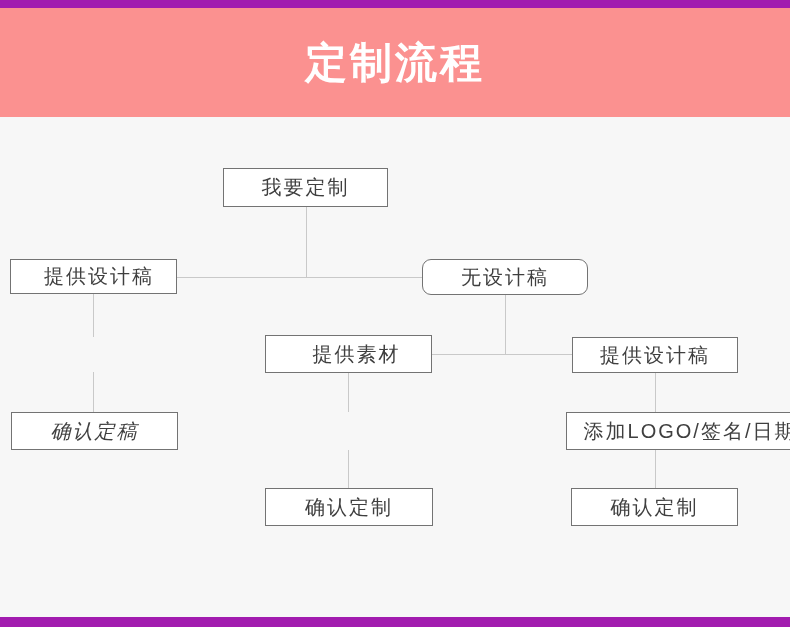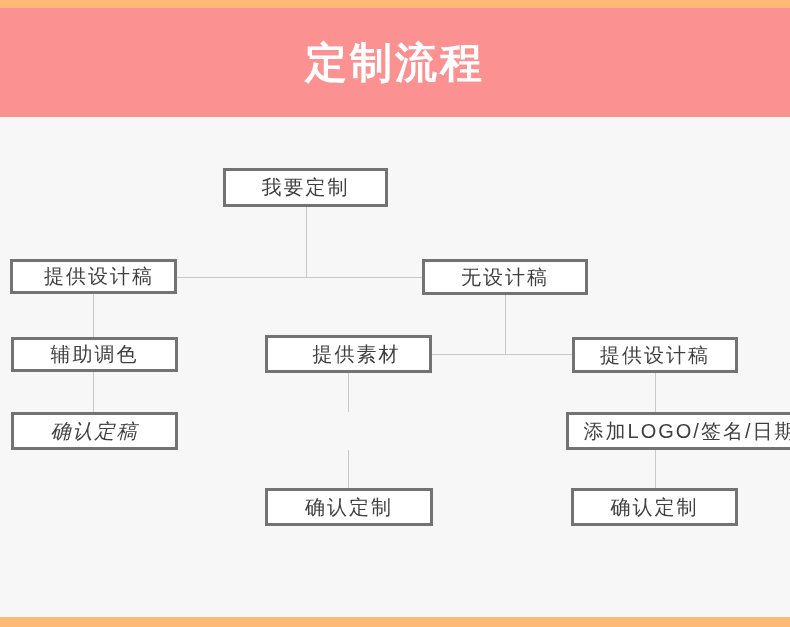--- a/index.html
+++ b/index.html
@@ -1,19 +1,19 @@
 <!DOCTYPE html>
 <html><head>
 <meta charset="utf-8">
 <style>
   html,body{margin:0;padding:0;background:#ffffff;}
   .page{
     position:relative;
     width:790px;height:627px;
-    background:#fdba74;
+    background:#a21caf;
     font-family:"Liberation Sans","DejaVu Sans",sans-serif;
     overflow:hidden;
   }
   .banner{
     position:absolute;left:0;top:8px;width:790px;height:109px;
     background:#fb9190;
     display:flex;align-items:center;justify-content:center;
   }
   .banner-title{
     color:#ffffff;
@@ -21,21 +21,21 @@
     font-weight:bold;
     letter-spacing:3px;
   }
   .canvas{
     position:absolute;left:0;top:117px;width:790px;height:500px;
     background:#f7f7f7;
   }
   .flow-box{
     position:absolute;
     background:#ffffff;
-    border:3px solid #737373;
+    border:1px solid #737373;
     box-sizing:border-box;
     display:flex;align-items:center;justify-content:center;
     font-size:20px;
     color:#3f3f3f;
     letter-spacing:2px;
     white-space:nowrap;
   }
   .line{
     position:absolute;
     background:#c9c9c9;
@@ -60,23 +60,22 @@
   <div class="line" style="left:432px;top:354px;width:140px;height:1px;"></div>
   <div class="line" style="left:348px;top:373px;width:1px;height:39px;"></div>
   <div class="line" style="left:655px;top:373px;width:1px;height:39px;"></div>
   <div class="line" style="left:348px;top:450px;width:1px;height:38px;"></div>
   <div class="line" style="left:655px;top:450px;width:1px;height:38px;"></div>
 
   <div class="flow-box" style="left:223px;top:168px;width:165px;height:39px;">我要定制</div>
 
   <div class="flow-box" style="left:10px;top:259px;width:167px;height:35px;padding-left:11px;">提供设计稿</div>
 
-  <div class="flow-box" style="left:422px;top:259px;width:166px;height:36px;">无设计稿</div>
+  <div class="flow-box" style="left:422px;top:259px;width:166px;height:36px;border-radius:9px;">无设计稿</div>
 
-  <div class="flow-box" style="left:11px;top:337px;width:167px;height:35px;">辅助调色</div>
 
   <div class="flow-box" style="left:265px;top:335px;width:167px;height:38px;padding-left:16px;">提供素材</div>
 
   <div class="flow-box" style="left:572px;top:337px;width:166px;height:36px;">提供设计稿</div>
 
   <div class="flow-box" style="left:11px;top:412px;width:167px;height:38px;font-style:italic;">确认定稿</div>
 
 
   <div class="flow-box" style="left:530px;top:412px;width:248px;height:38px;margin-left:36px;">添加LOGO/签名/日期</div>
 

